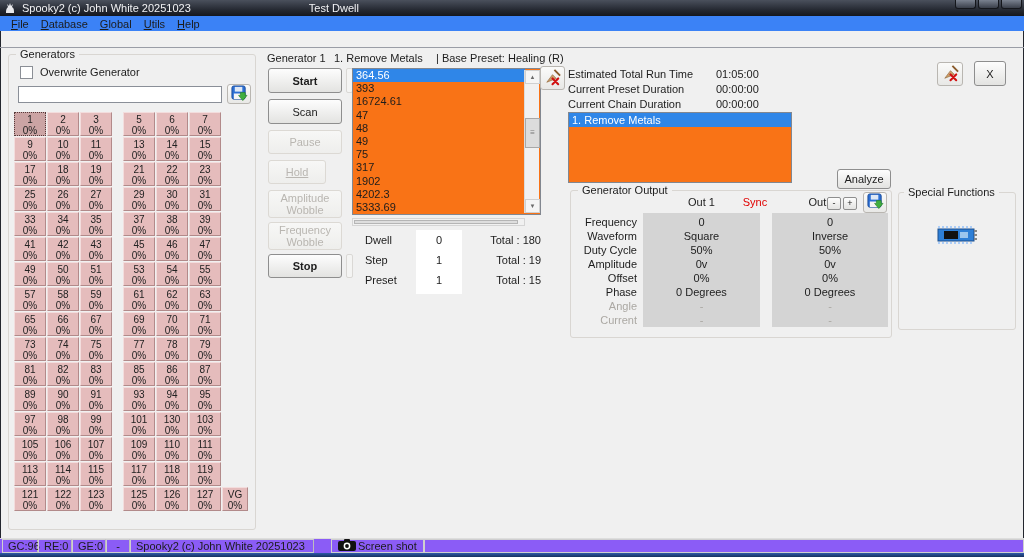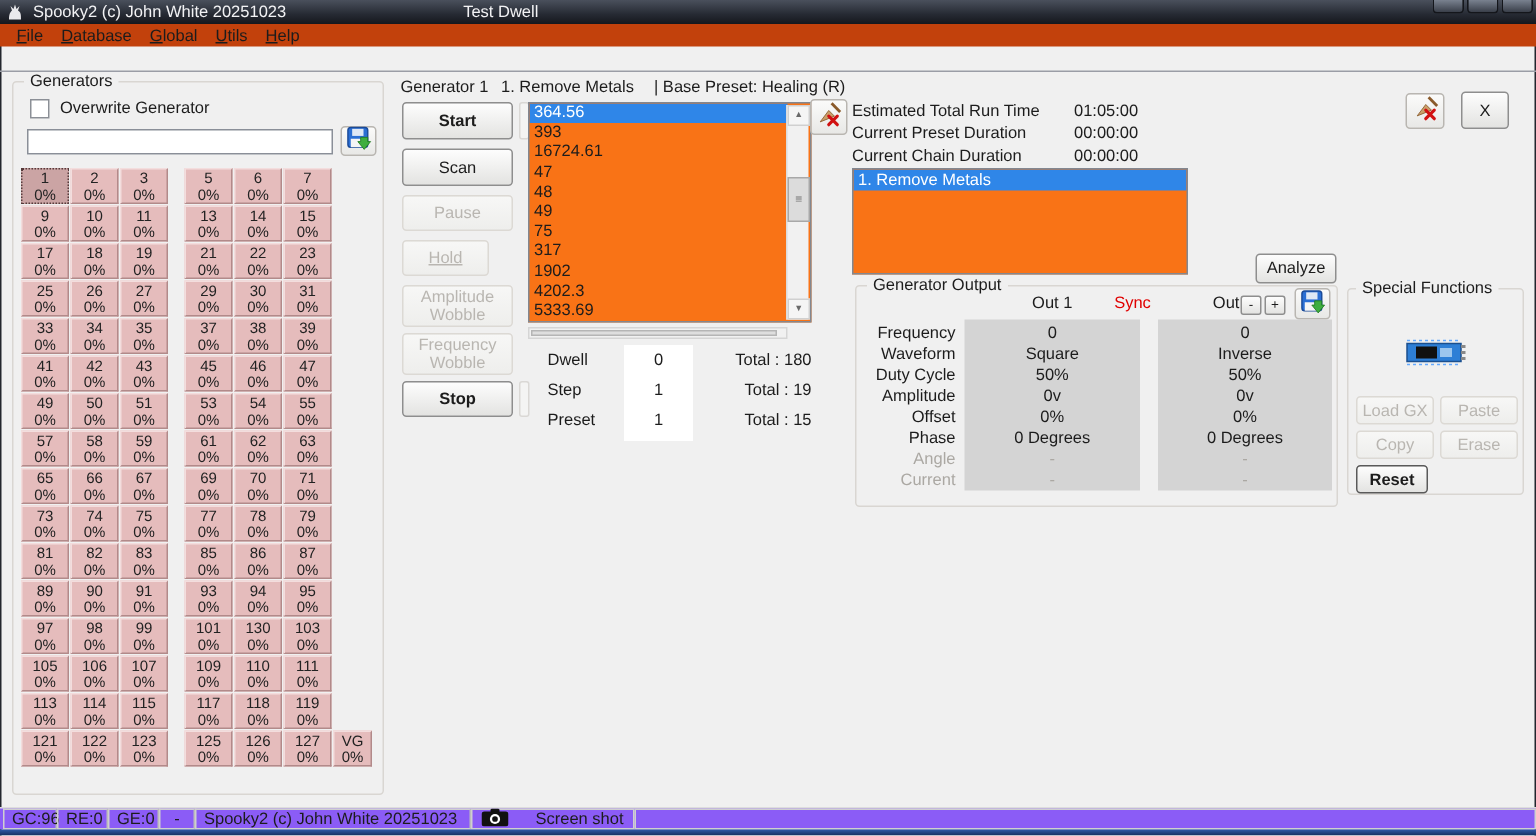--- a/index.html
+++ b/index.html
@@ -10,21 +10,21 @@
 
   
   .titlebar { left:0; top:0; width:1024px; height:16px; background:linear-gradient(#4a505c,#262a33 60%,#15171d); color:#f2f2f4; display:flex; align-items:center; font-size:11px; }
   .titlebar .ttext { margin-left:6px; }
   .titlebar .tmode { margin-left:118px; }
   .appicon { margin-left:4px; display:inline-flex; }
   .winbtns { position:absolute; right:2px; top:0; display:flex; gap:2px; }
   .winbtn { width:21px; height:9px; background:linear-gradient(#79818f,#3a3f4a); border:1px solid #14161b; border-top:none; border-radius:0 0 3px 3px; }
 
   
-  .menubar { left:0; top:16px; width:1024px; height:15px; background:#c2410c; display:flex; align-items:center; padding-left:5px; }
+  .menubar { left:0; top:16px; width:1024px; height:15px; background:#3b82f6; display:flex; align-items:center; padding-left:5px; }
   .menu-item { padding:0 6px; cursor:default; }
 
   
   .tabbar { left:0; top:31px; width:1024px; height:16px; padding-left:5px; display:flex; }
   .tab { width:125px; height:15px; line-height:14px; text-align:center; border:1px solid #8f929b; border-bottom:none; border-radius:7px 7px 0 0; background:#f3f3f2; margin-right:2px; position:relative; top:1px; cursor:pointer; }
   .tab.active { font-weight:bold; background:#f6f6f5; height:17px; top:0; z-index:3; }
   .tabline { left:0; top:47px; width:1024px; height:1px; background:#9a9da6; }
 
   
   .groupbox { border:1px solid #d9d6d2; border-radius:3px; background:#f0f0f0; }
@@ -81,21 +81,21 @@
 
   
   .sf-buttons { display:grid; grid-template-columns:52px 52px; gap:4px; }
   .sfb { height:19px; }
   .sfb-reset { width:48px; border-color:#5a5a5a; font-weight:bold; }
 
   
   .statusbar { left:0; top:538px; width:1024px; height:15px; background:#8b5cf6; border-top:1px solid #dddddd; display:flex; align-items:stretch; padding-left:2px; }
   .status-cell { border:1px solid #cfcfcf; border-right-color:#bdbdbd; padding:0 5px; line-height:13px; white-space:nowrap; }
   .sc0{width:36px;} .sc1{width:34px;} .sc2{width:34px;} .sc3{width:24px; text-align:center;} .sc4{width:184px;}
-  .screenshot-cell { border:1px solid #cfcfcf; display:flex; align-items:center; gap:18px; padding:0 6px; cursor:pointer; }
+  .screenshot-cell { border:1px solid #cfcfcf; display:flex; align-items:center; gap:2px; padding:0 6px; cursor:pointer;margin-left:17px; }
   .status-fill { flex:1; border:1px solid #cfcfcf; }
 
   .taskbar { left:0; top:553px; width:1024px; height:4px; background:linear-gradient(#2e5aa8,#16305e); }
 
   .icon-btn { background:linear-gradient(#fbfbfa,#e8e8e6); border:1px solid #b9b6b1; border-radius:3px; display:flex; align-items:center; justify-content:center; cursor:pointer; }
   .checkbox { width:13px; height:13px; background:#fff; border:1px solid #8b8f96; cursor:pointer; }
   u { text-decoration:underline; }
 </style>
 </head>
 <body>
@@ -754,27 +754,20 @@
         <path d="M2 1 L38 1" stroke="#66aaff" stroke-dasharray="2 2"></path>
         <path d="M2 17 L38 17" stroke="#66aaff" stroke-dasharray="2 2"></path>
         <rect x="2" y="3" width="36" height="12" fill="#2e7fd6" stroke="#1b4f8e"></rect>
         <rect x="8" y="5" width="14" height="8" fill="#111"></rect>
         <rect x="24" y="6" width="8" height="6" fill="#9cc6ee"></rect>
         <rect x="38" y="4" width="3" height="2" fill="#888"></rect>
         <rect x="38" y="8" width="3" height="2" fill="#888"></rect>
         <rect x="38" y="12" width="3" height="2" fill="#888"></rect>
       </svg>
   </div>
-  <div class="abs sf-buttons" style="left:904px; top:264px;">
-      <div class="btn sfb disabled">Load GX</div>
-      <div class="btn sfb disabled">Paste</div>
-      <div class="btn sfb disabled">Copy</div>
-      <div class="btn sfb disabled">Erase</div>
-      <div class="btn sfb sfb-reset">Reset</div>
-    </div>
 
   <div class="abs icon-btn" style="left:937px; top:62px; width:26px; height:24px;">
     <span>
       <svg width="19" height="19" viewBox="0 0 20 20">
           <path d="M12 2 L18 8" stroke="#8a5a2a" stroke-width="2"></path>
           <path d="M4 15 L10 7 L14 11 Z" fill="#caa06a" stroke="#8a5a2a" stroke-width="0.6"></path>
           <path d="M10 11 L16 17 M16 11 L10 17" stroke="#d11111" stroke-width="2.2" stroke-linecap="round"></path>
         </svg>
     </span>
   </div>

